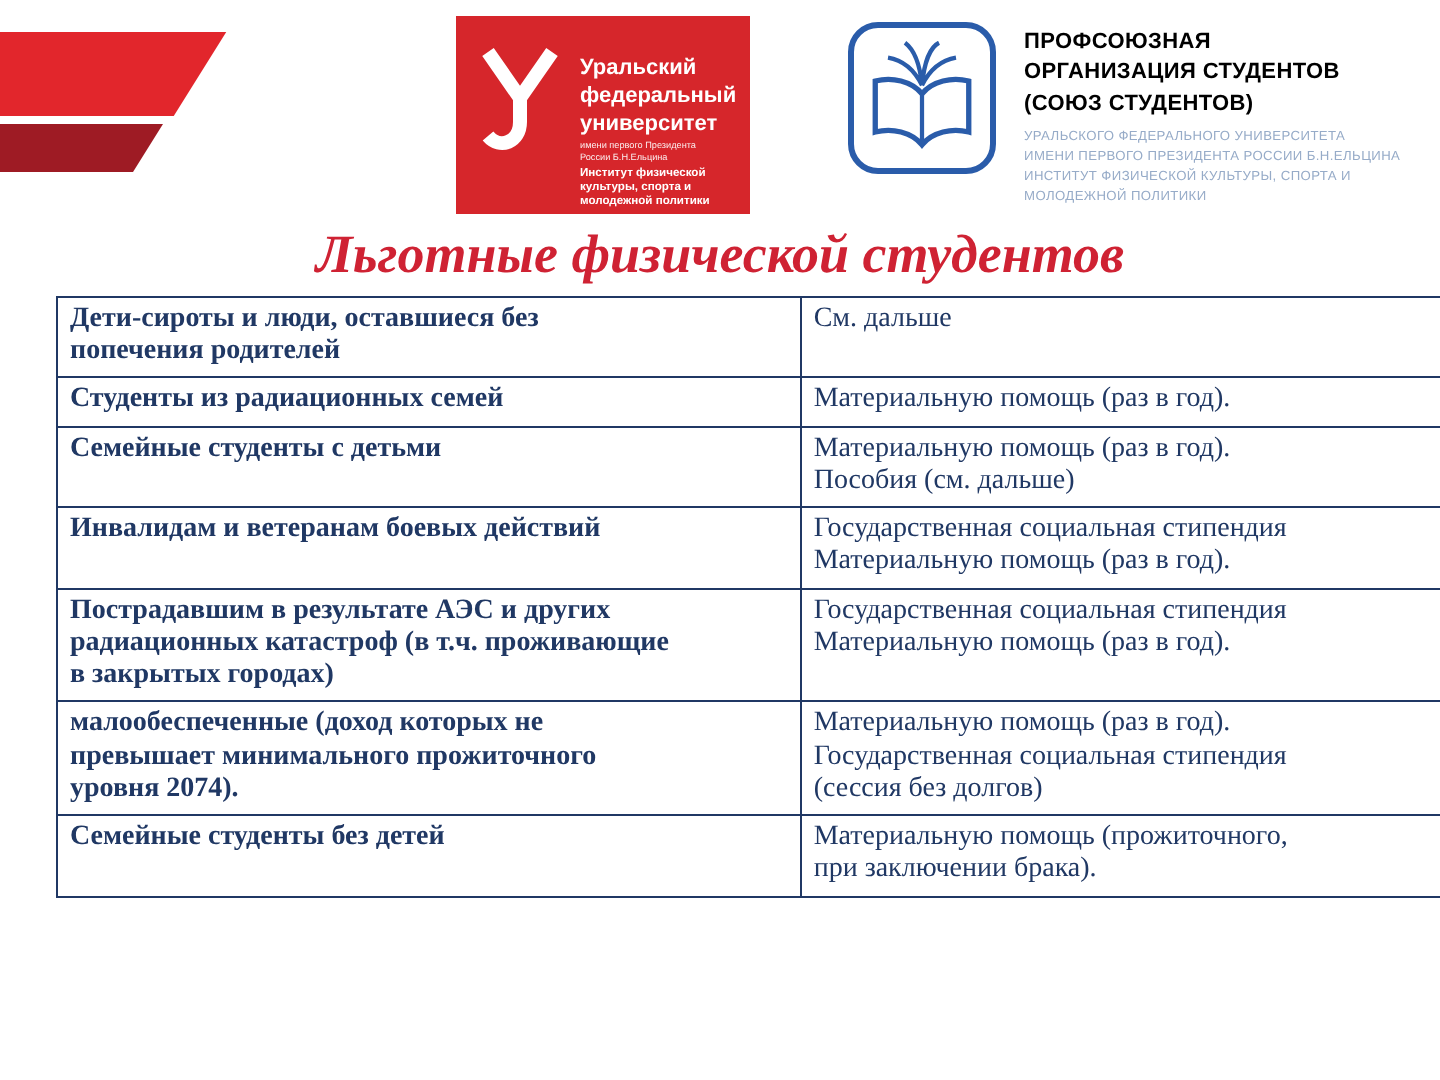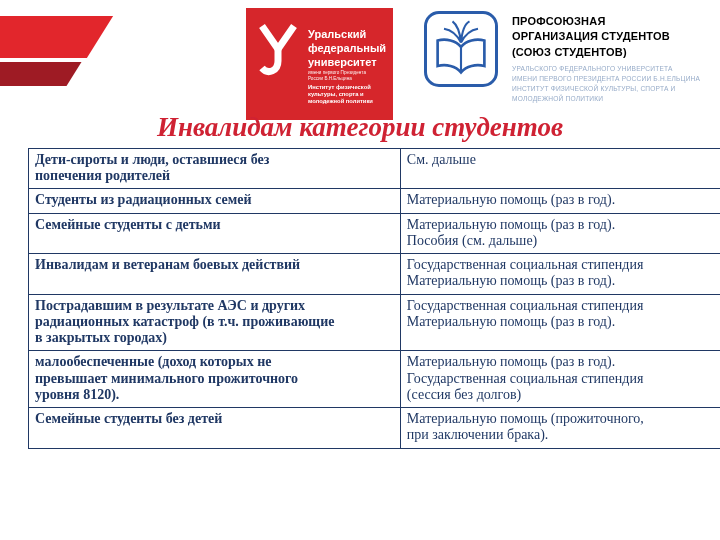--- a/index.html
+++ b/index.html
@@ -9,21 +9,21 @@
     margin:0 auto; box-shadow:0 0 4px rgba(0,0,0,.25);
   }
   .pre { white-space:pre-line; }
 
   
   .slash { position:absolute; }
   .slash-1 { left:-34px; top:16px; width:134px; height:42px; background:#e2262c; transform:skewX(-32deg); }
   .slash-2 { left:-34px; top:62px; width:108px; height:24px; background:#9e1b24; transform:skewX(-32deg); }
 
   
-  .urfu { position:absolute; left:228px; top:8px; width:147px; height:112px; background:#d6262b; color:#fff;margin-left:18px; }
+  .urfu { position:absolute; left:228px; top:8px; width:147px; height:99px; background:#d6262b; color:#fff; }
   .urfu-mark { position:absolute; left:9px; top:13px; width:46px; height:58px; }
   .urfu-name { position:absolute; left:62px; top:20px; font-family:"Liberation Sans", sans-serif;
                font-weight:bold; font-size:11px; line-height:1.25; }
   .urfu-sub  { position:absolute; left:62px; top:62px; font-family:"Liberation Sans", sans-serif;
                font-size:4.6px; line-height:1.4; opacity:.92; }
   .urfu-inst { position:absolute; left:62px; top:76px; font-family:"Liberation Sans", sans-serif;
                font-weight:bold; font-size:5.8px; line-height:1.25; }
 
   
   .union-emblem { position:absolute; left:424px; top:11px; width:74px; height:76px;
@@ -86,21 +86,21 @@
       <div class="union-title pre">ПРОФСОЮЗНАЯ
 ОРГАНИЗАЦИЯ СТУДЕНТОВ
 (СОЮЗ СТУДЕНТОВ)</div>
       <div class="union-sub pre">УРАЛЬСКОГО ФЕДЕРАЛЬНОГО УНИВЕРСИТЕТА
 ИМЕНИ ПЕРВОГО ПРЕЗИДЕНТА РОССИИ Б.Н.ЕЛЬЦИНА
 ИНСТИТУТ ФИЗИЧЕСКОЙ КУЛЬТУРЫ, СПОРТА И
 МОЛОДЕЖНОЙ ПОЛИТИКИ</div>
     </div>
   </div>
 
-  <h1 class="title">Инвалидам категории студентов</h1>
+  <h1 class="title">Льготные физической студентов</h1>
 
   <table class="benefits">
     <tbody>
         <tr>
           <td class="cat">Дети-сироты и люди, оставшиеся без
 попечения родителей</td>
           <td class="ben">См. дальше</td>
         </tr>
         <tr>
           <td class="cat">Студенты из радиационных семей</td>
@@ -119,21 +119,21 @@
         <tr>
           <td class="cat">Пострадавшим в результате АЭС и других
 радиационных катастроф (в т.ч. проживающие
 в закрытых городах)</td>
           <td class="ben">Государственная социальная стипендия
 Материальную помощь (раз в год).</td>
         </tr>
         <tr>
           <td class="cat no-b">малообеспеченные (доход которых не
 превышает минимального прожиточного
-уровня 8120).</td>
+уровня 2074).</td>
           <td class="ben no-b">Материальную помощь (раз в год).
 Государственная социальная стипендия
 (сессия без долгов)</td>
         </tr>
         <tr>
           <td class="cat">Семейные студенты без детей</td>
           <td class="ben">Материальную помощь (прожиточного,
 при заключении брака).</td>
         </tr>
       </tbody>

